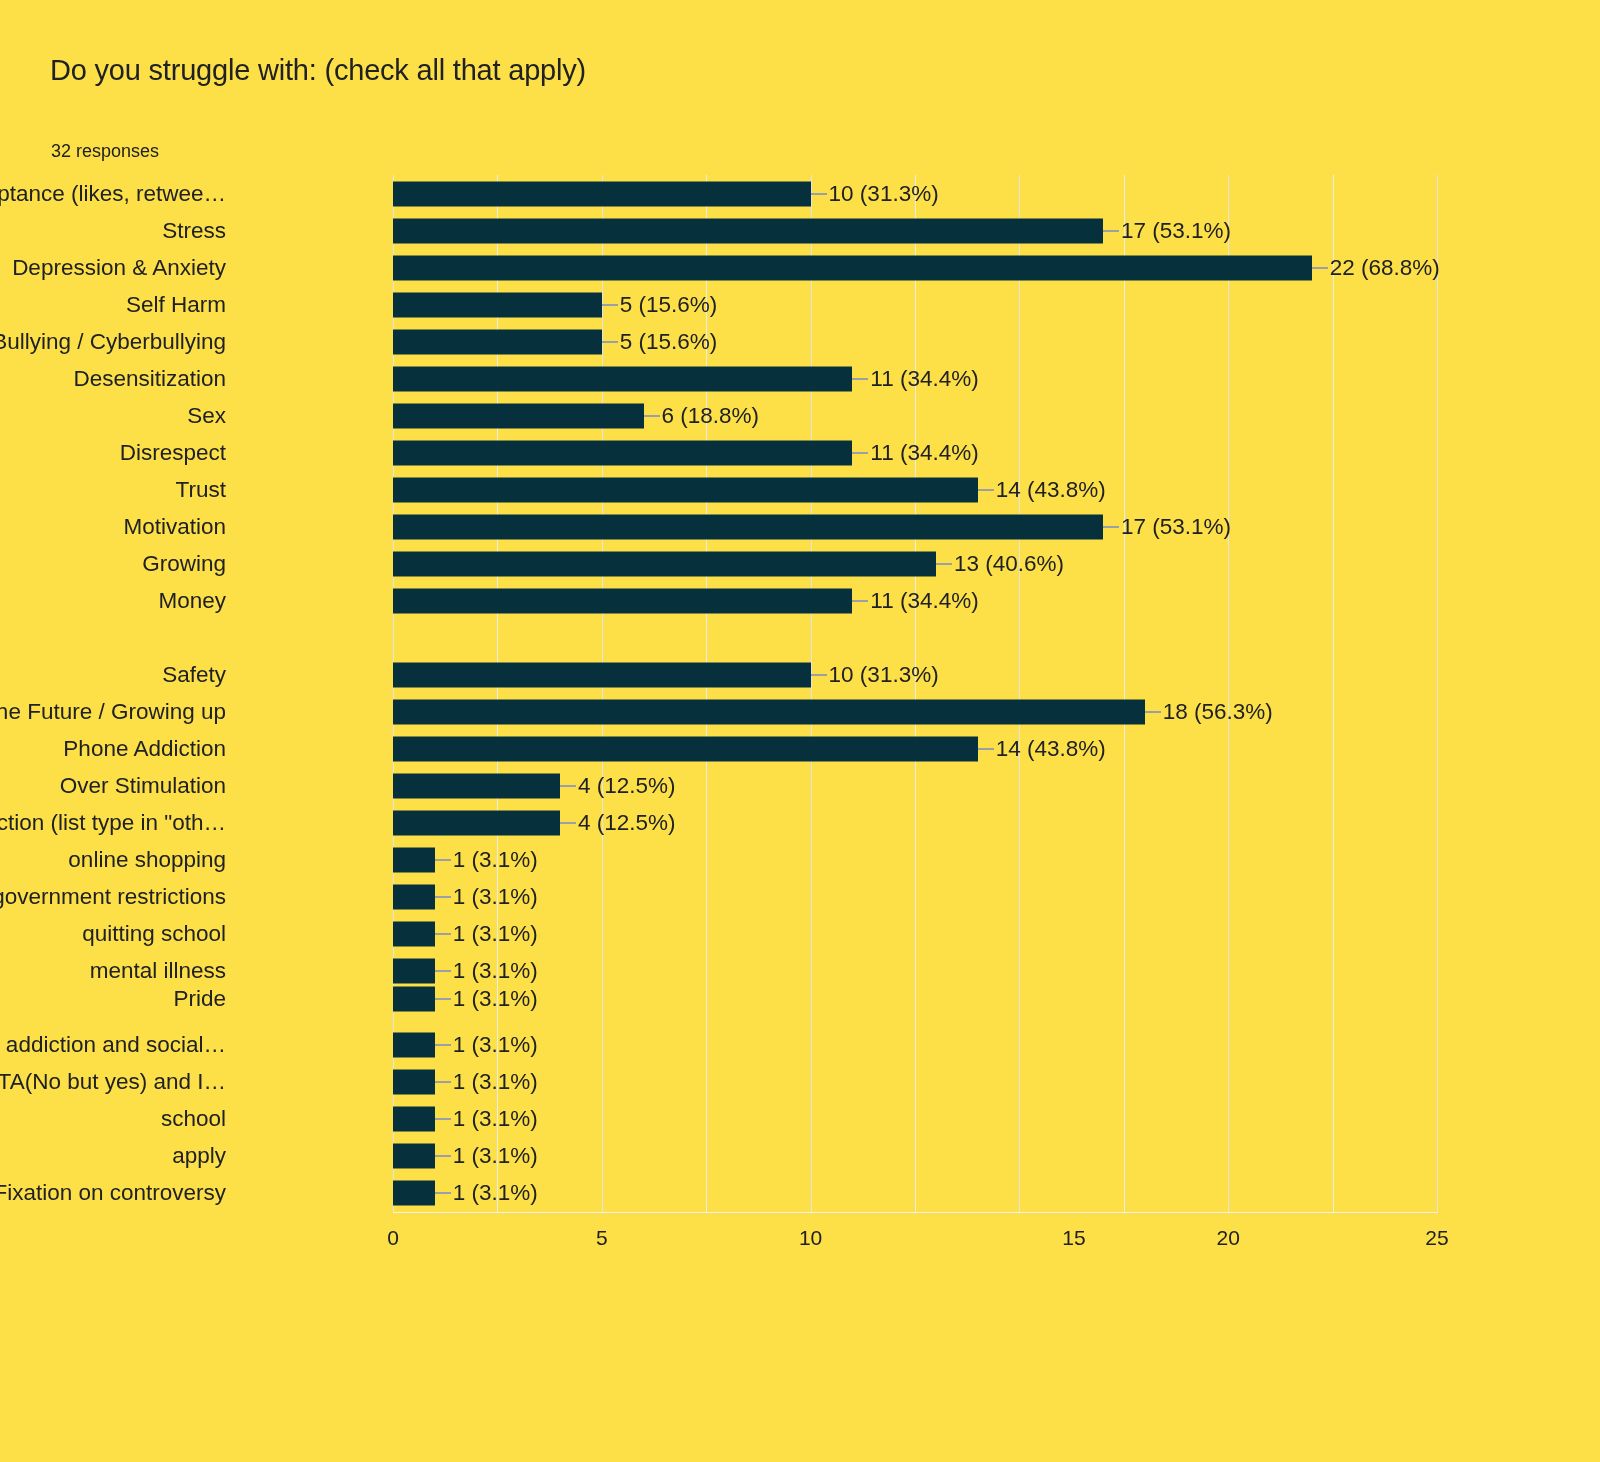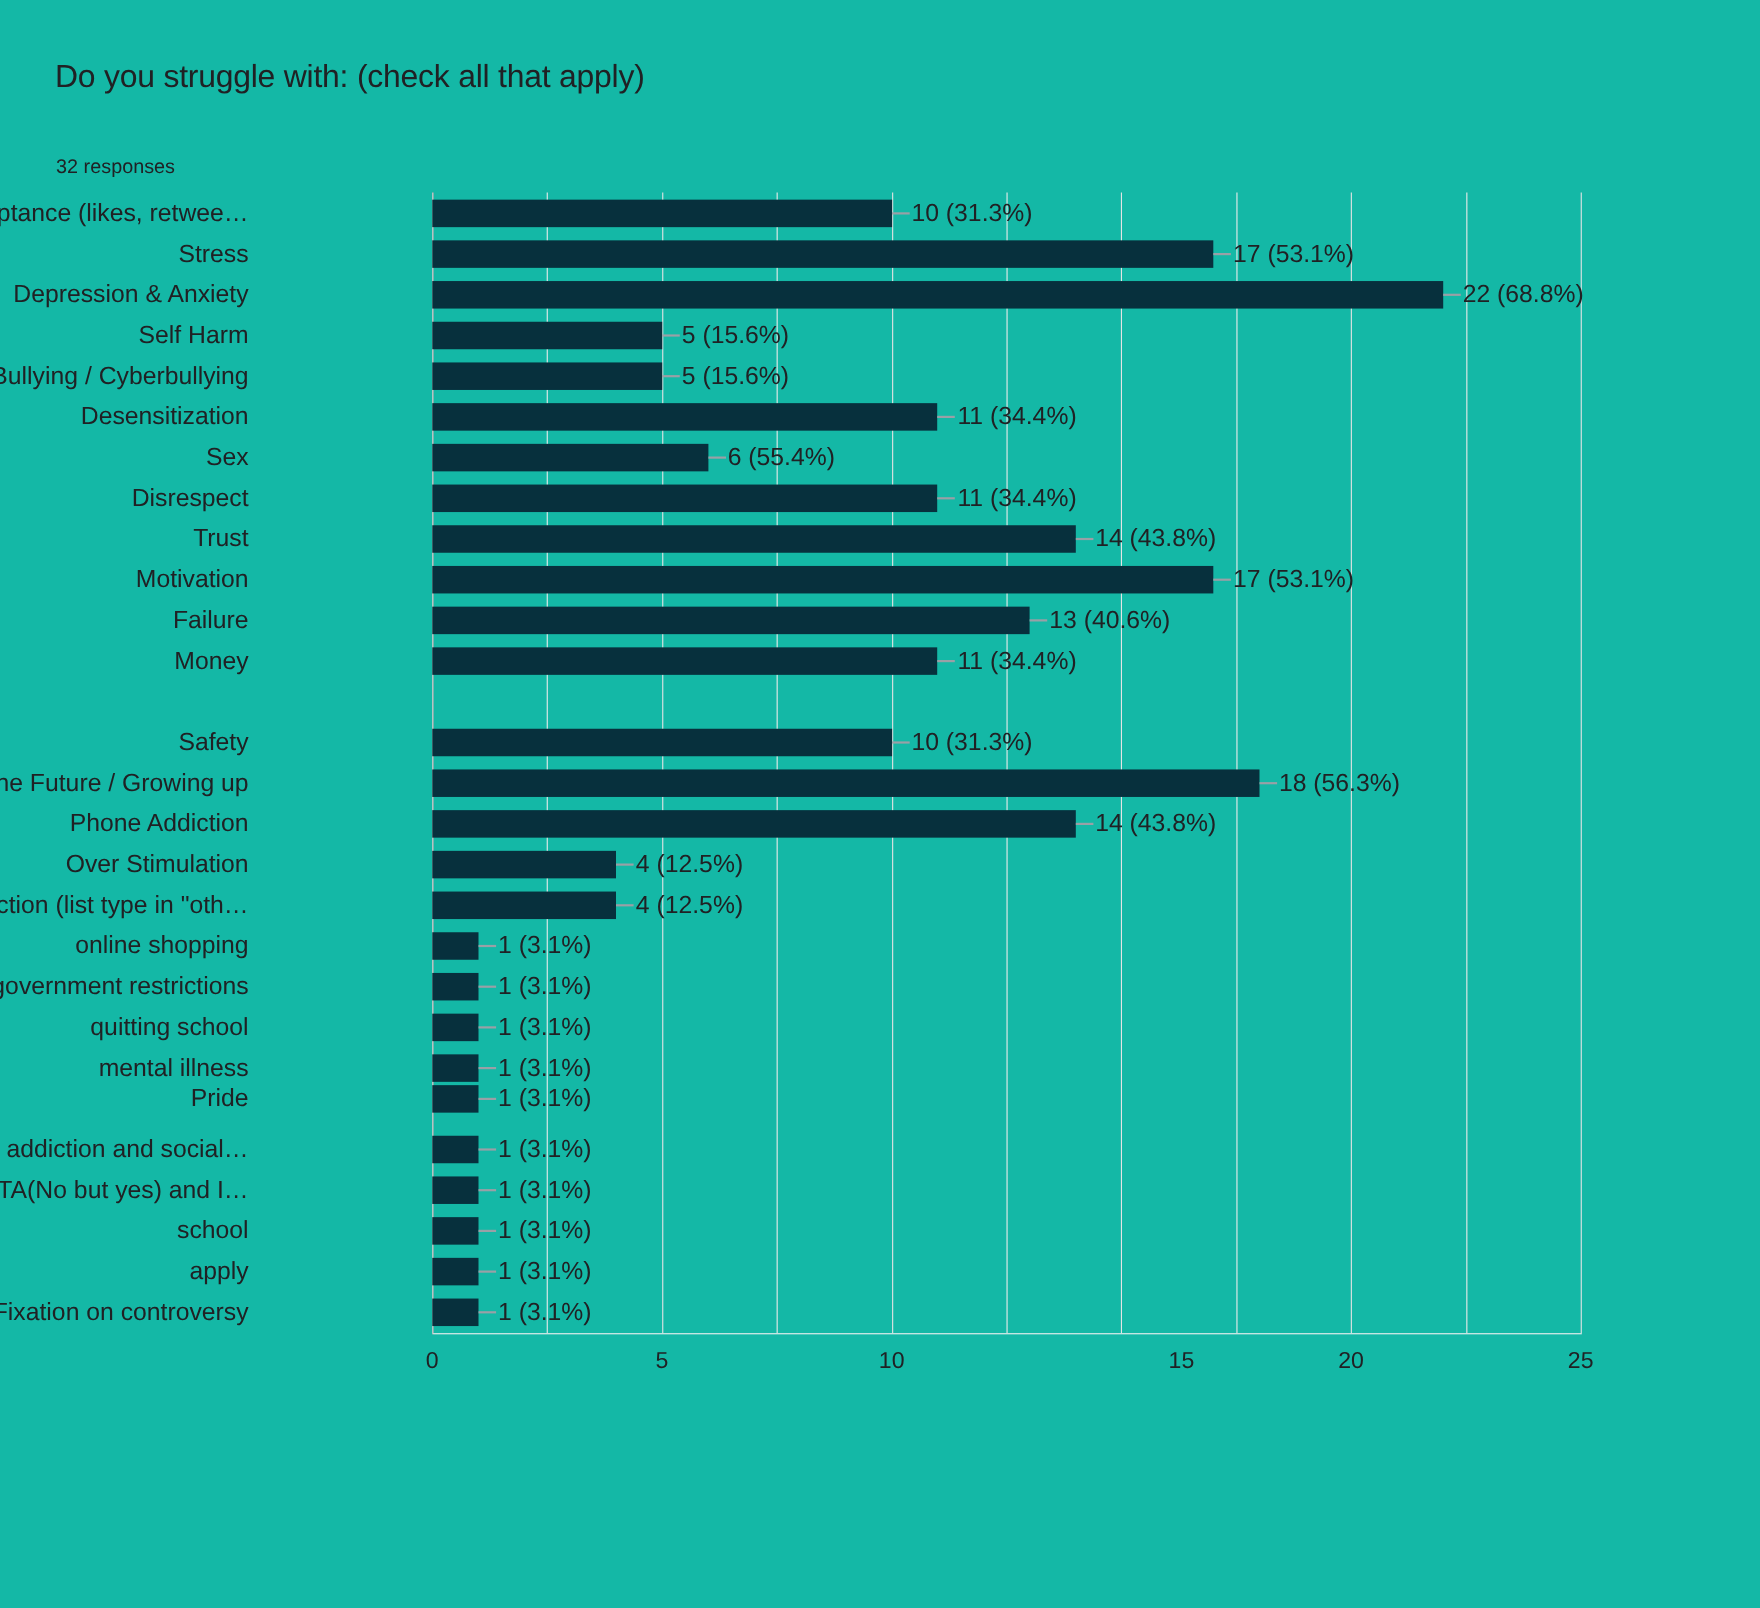--- a/index.html
+++ b/index.html
@@ -7,21 +7,21 @@
     margin: 0; padding: 0;
     background: #ffffff;
     width: 1600px; height: 1462px;
     font-family: "Liberation Sans", sans-serif;
     -webkit-font-smoothing: antialiased;
   }
   #root {
     position: relative;
     width: 1600px;
     height: 1462px;
-    background: #14b8a6;
+    background: #fde047;
     overflow: hidden;
   }
 
   
   .chart-title {
     position: absolute;
     left: 50px;
     top: 54px;
     font-size: 29px;
     color: #202124;
@@ -188,42 +188,42 @@
         <div class="row" style="top: 185.179px; height: 37.0357px;">
           <div class="cat-label">Desensitization</div>
           <div class="bar" style="width: 459.36px;"></div>
           <div class="leader" style="left: 459.36px;"></div>
           <div class="val-label" style="left: 477.36px;">11 (34.4%)</div>
         </div>
         <div class="row" style="top: 222.214px; height: 37.0357px;">
           <div class="cat-label">Sex</div>
           <div class="bar" style="width: 250.56px;"></div>
           <div class="leader" style="left: 250.56px;"></div>
-          <div class="val-label" style="left: 268.56px;">6 (55.4%)</div>
+          <div class="val-label" style="left: 268.56px;">6 (18.8%)</div>
         </div>
         <div class="row" style="top: 259.25px; height: 37.0357px;">
           <div class="cat-label">Disrespect</div>
           <div class="bar" style="width: 459.36px;"></div>
           <div class="leader" style="left: 459.36px;"></div>
           <div class="val-label" style="left: 477.36px;">11 (34.4%)</div>
         </div>
         <div class="row" style="top: 296.286px; height: 37.0357px; padding-left: 10px;">
           <div class="cat-label">Trust</div>
           <div class="bar" style="width: 584.64px;"></div>
           <div class="leader" style="left: 584.64px;"></div>
           <div class="val-label" style="left: 602.64px;">14 (43.8%)</div>
         </div>
         <div class="row" style="top: 333.321px; height: 37.0357px;">
           <div class="cat-label">Motivation</div>
           <div class="bar" style="width: 709.92px;"></div>
           <div class="leader" style="left: 709.92px;"></div>
           <div class="val-label" style="left: 727.92px;">17 (53.1%)</div>
         </div>
         <div class="row" style="top: 370.357px; height: 37.0357px;">
-          <div class="cat-label">Failure</div>
+          <div class="cat-label">Growing</div>
           <div class="bar" style="width: 542.88px;"></div>
           <div class="leader" style="left: 542.88px;"></div>
           <div class="val-label" style="left: 560.88px;">13 (40.6%)</div>
         </div>
         <div class="row" style="top: 407.393px; height: 37.0357px;">
           <div class="cat-label">Money</div>
           <div class="bar" style="width: 459.36px;"></div>
           <div class="leader" style="left: 459.36px;"></div>
           <div class="val-label" style="left: 477.36px;">11 (34.4%)</div>
         </div>

